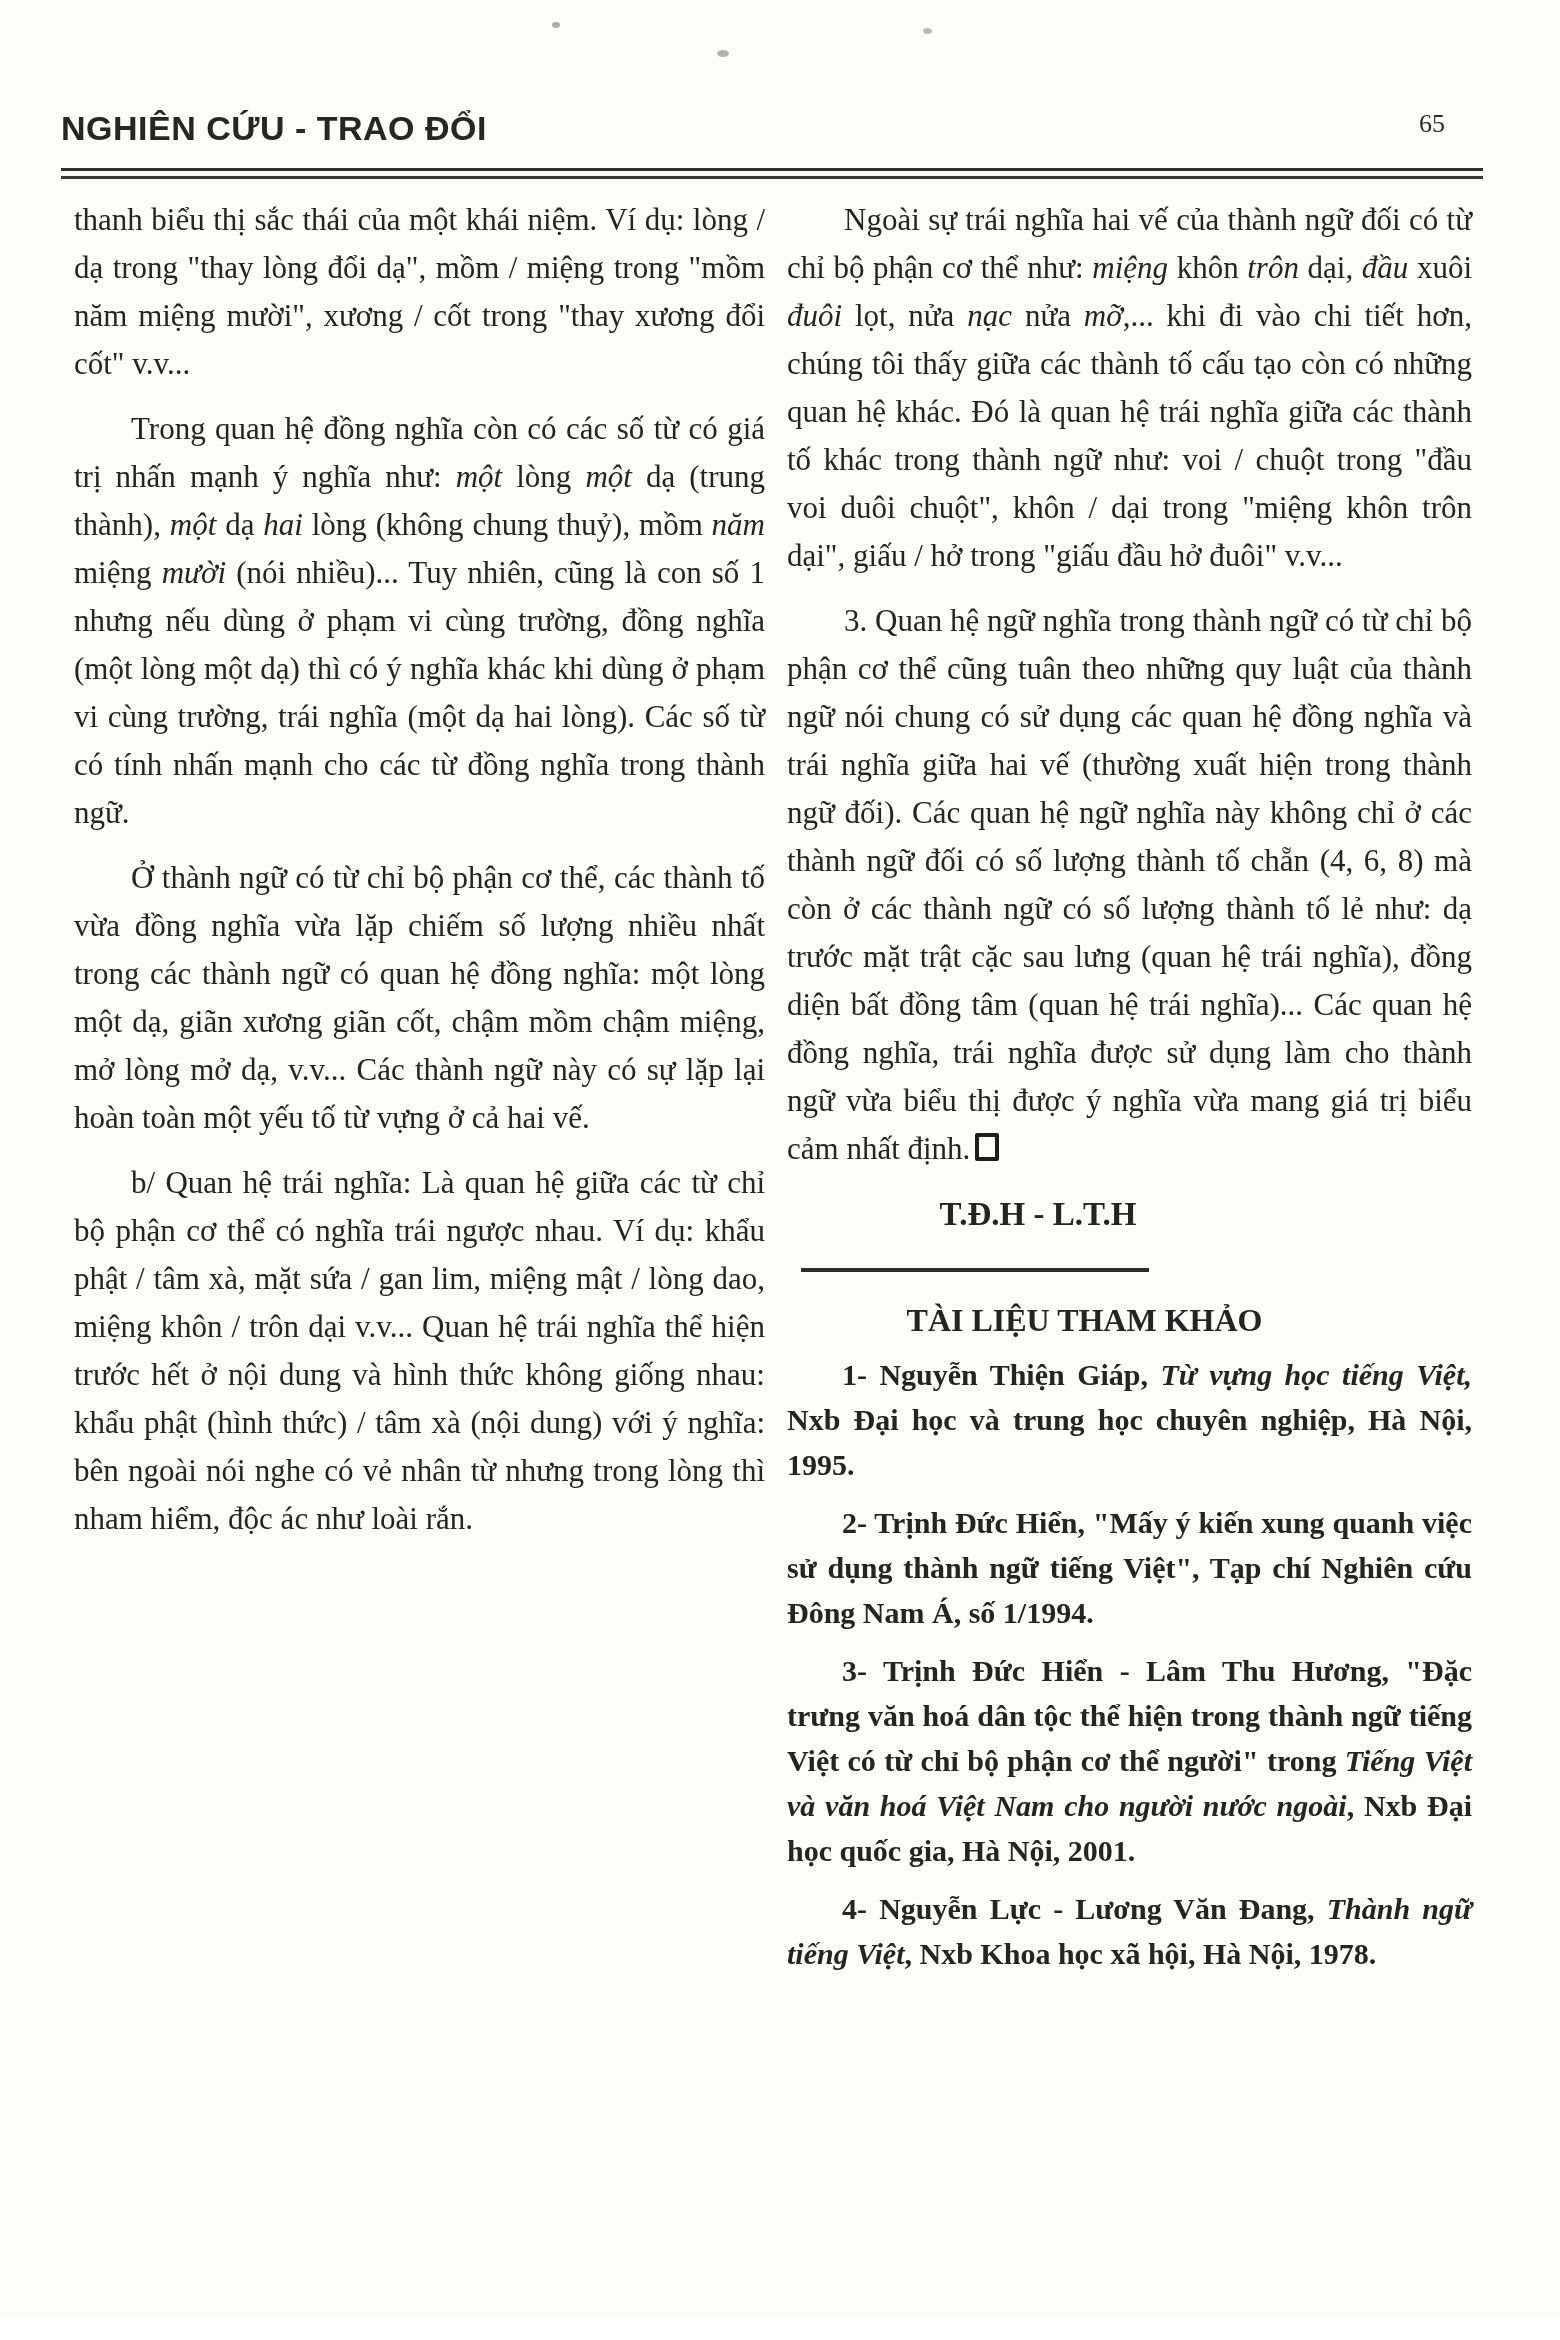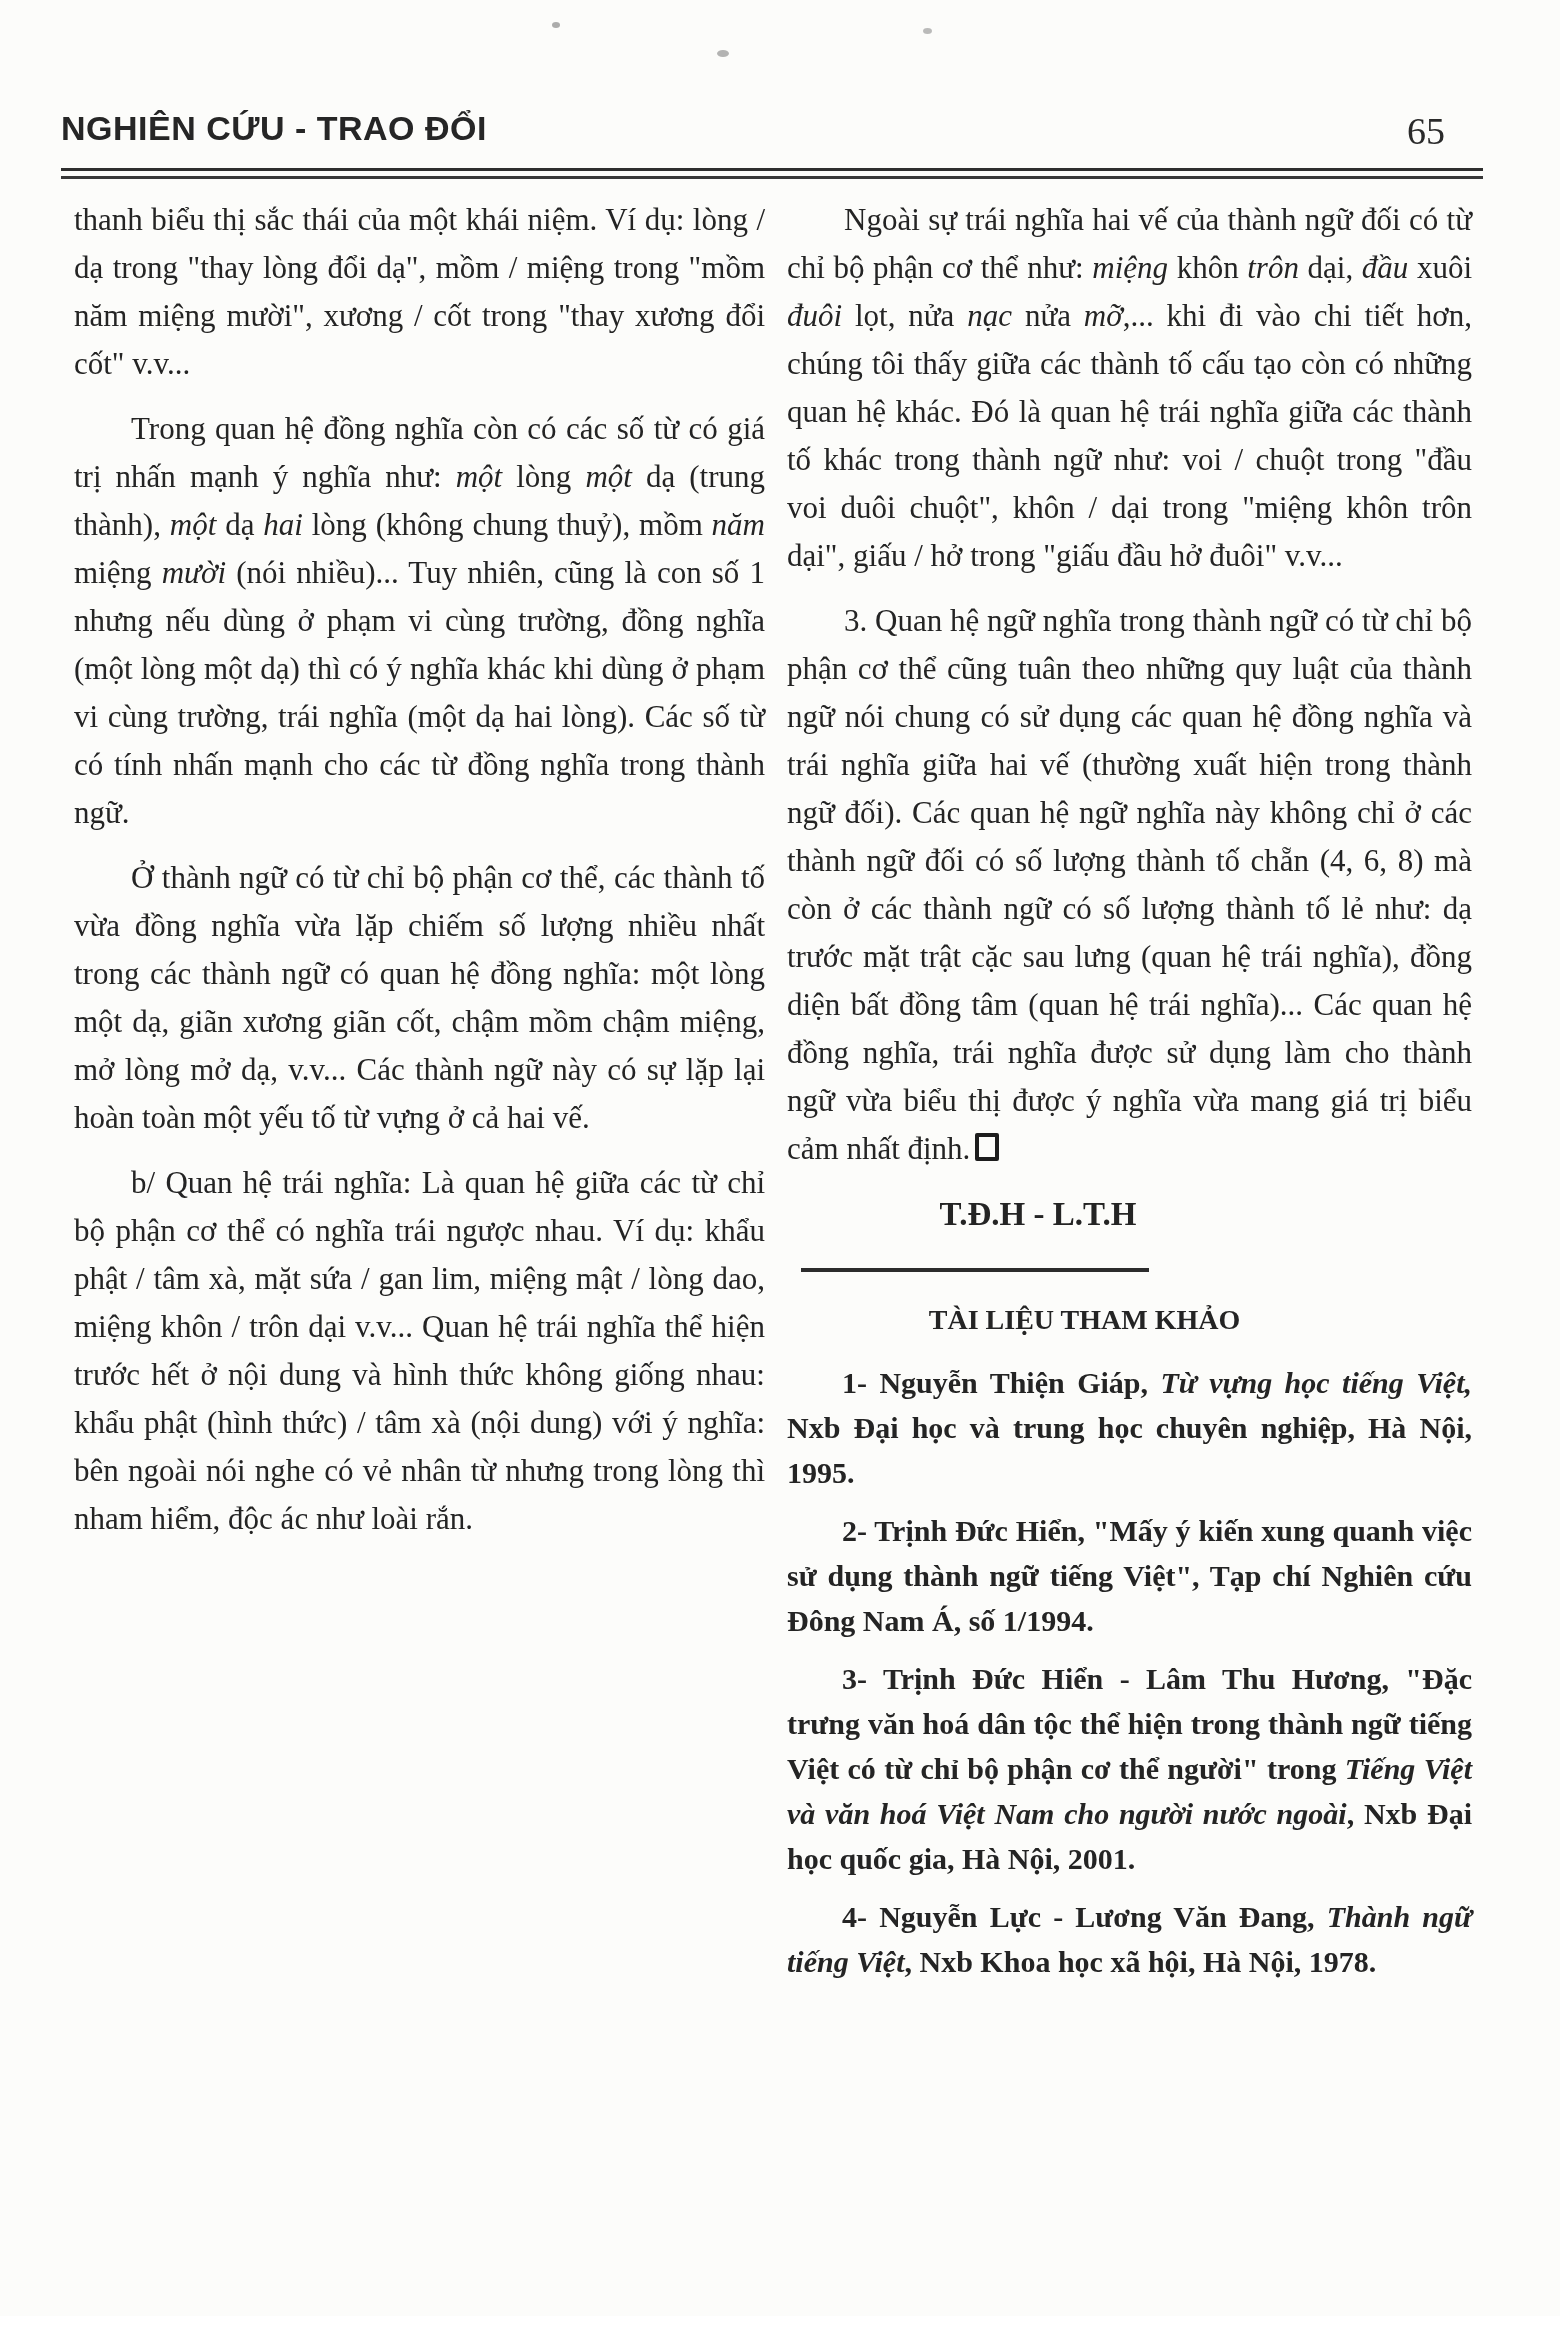--- a/index.html
+++ b/index.html
@@ -11,21 +11,21 @@
     font-family:"Liberation Serif","DejaVu Serif",serif;
     color:#242424;
   }
   .page-header{position:absolute;left:61px;top:109px;width:1422px;height:51px;}
   .running-head{
     font-family:"Liberation Sans","DejaVu Sans",sans-serif;
     font-weight:700;font-size:34px;letter-spacing:0.5px;color:#262626;
   }
   .page-number{
     position:absolute;right:38px;top:0;
-    font-size:38px;color:#2a2a2a;
+    font-size:26px;color:#2a2a2a;
   }
   .header-rule{
     position:absolute;left:61px;top:168px;width:1422px;height:5px;
     border-top:3px solid #2e2e2e;border-bottom:3px solid #383838;
   }
   .col{
     position:absolute;top:196px;
     font-size:31px;line-height:48px;
     text-align:justify;
   }
@@ -37,23 +37,23 @@
   .byline{
     font-weight:700;font-size:33px;
     text-align:center;padding-right:183px;
     margin:10px 0 0 0;
   }
   .ref-rule{
     width:348px;height:0;border-top:4px solid #2c2c2c;
     margin:30px 0 24px 14px;
   }
   .ref-heading{
-    font-weight:700;font-size:28px;text-align:center;
+    font-weight:700;font-size:32px;text-align:center;
     transform:translateX(-45px);
-    margin:0 0 16px 0;
+    margin:0 0 8px 0;
   }
   .references p{
     font-size:30px;line-height:45px;
     margin:0 0 13px 0;text-indent:55px;font-weight:bold;
   }
   .endbox{
     display:inline-block;width:16px;height:20px;
     border:4px solid #1d1d1d;border-radius:2px;
     margin-left:5px;vertical-align:-2px;
   }

